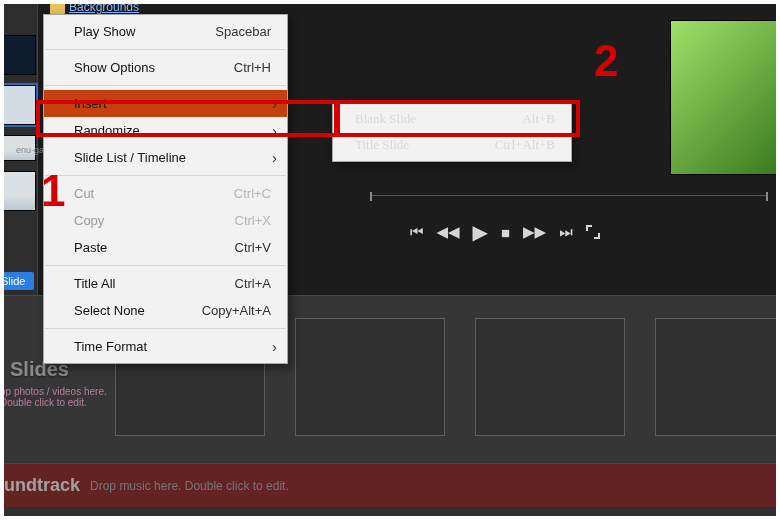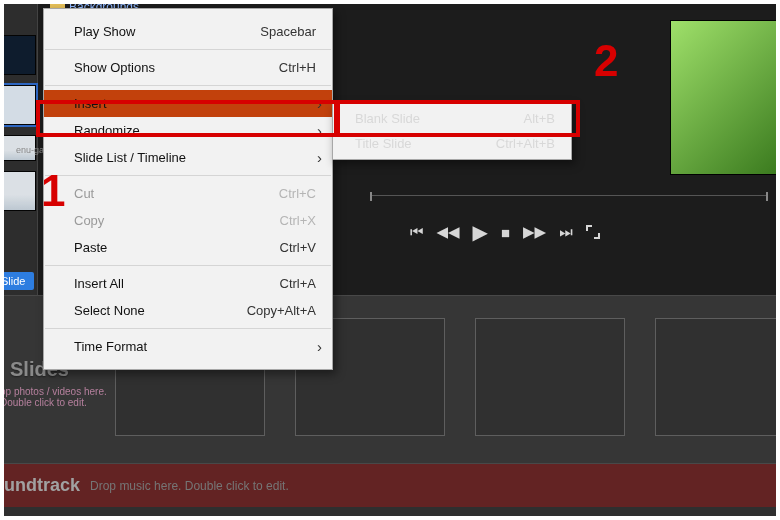--- a/index.html
+++ b/index.html
@@ -124,24 +124,24 @@
   .soundtrack .hint  { font-size: 12px; color: #9a9a9a; }
 
   
   .dim {
     position:absolute; left:0; top:295px; right:0; bottom:0;
     background: rgba(50,50,50,.35); pointer-events:none;
   }
 
   
   .menu {
-    position: absolute; left: 43px; top: 8px; width: 290px;
+    position: absolute; left: 43px; top: 14px; width: 245px;
     background: #f2f2f2; color: #111; border: 1px solid #a7a7a7;
     box-shadow: 3px 4px 9px rgba(0,0,0,.45);
-    padding: 9px 0;
+    padding: 3px 0;
     z-index: 10;
   }
   .menu .item {
     display: flex; justify-content: space-between; align-items: center;
     padding: 5px 16px 5px 30px; font-size: 13px; line-height: 17px;
     position: relative;
   }
   .menu .item .sc { color: #333; }
   .menu .item.disabled { color: #9a9a9a; gap: 28px; }
   .menu .item.disabled .sc { color: #b5b5b5; text-align: center; }
@@ -150,21 +150,21 @@
     content: "›"; position: absolute; right: 10px; color: #333; font-size: 15px;
   }
   .menu .item.highlight {
     background: #c2410c;
   }
 
   .submenu {
     position: absolute; left: 332px; top: 102px; width: 240px;
     background: #f2f2f2; border: 1px solid #a7a7a7;
     box-shadow: 3px 4px 9px rgba(0,0,0,.45);
-    padding: 3px 0; z-index: 11;
+    padding: 3px 0; z-index: 11; font-family: Liberation Serif, serif;
   }
   .submenu .item {
     display: flex; justify-content: space-between;
     padding: 5px 16px 5px 22px; font-size: 13px;
   }
 
   
   .anno-box {
     position: absolute; border: 4px solid #d70000; pointer-events: none; z-index: 20;
   }
@@ -265,21 +265,21 @@
     <div class="item disabled">
       <span>Copy</span>
       <span class="sc">Ctrl+X</span>
     </div>
     <div class="item">
       <span>Paste</span>
       <span class="sc">Ctrl+V</span>
     </div>
     <div class="sep"></div>
     <div class="item">
-      <span>Insert All</span>
+      <span>Title All</span>
       <span class="sc">Ctrl+A</span>
     </div>
     <div class="item">
       <span>Select None</span>
       <span class="sc">Copy+Alt+A</span>
     </div>
     <div class="sep"></div>
     <div class="item sub">
       <span>Time Format</span>
     </div>

